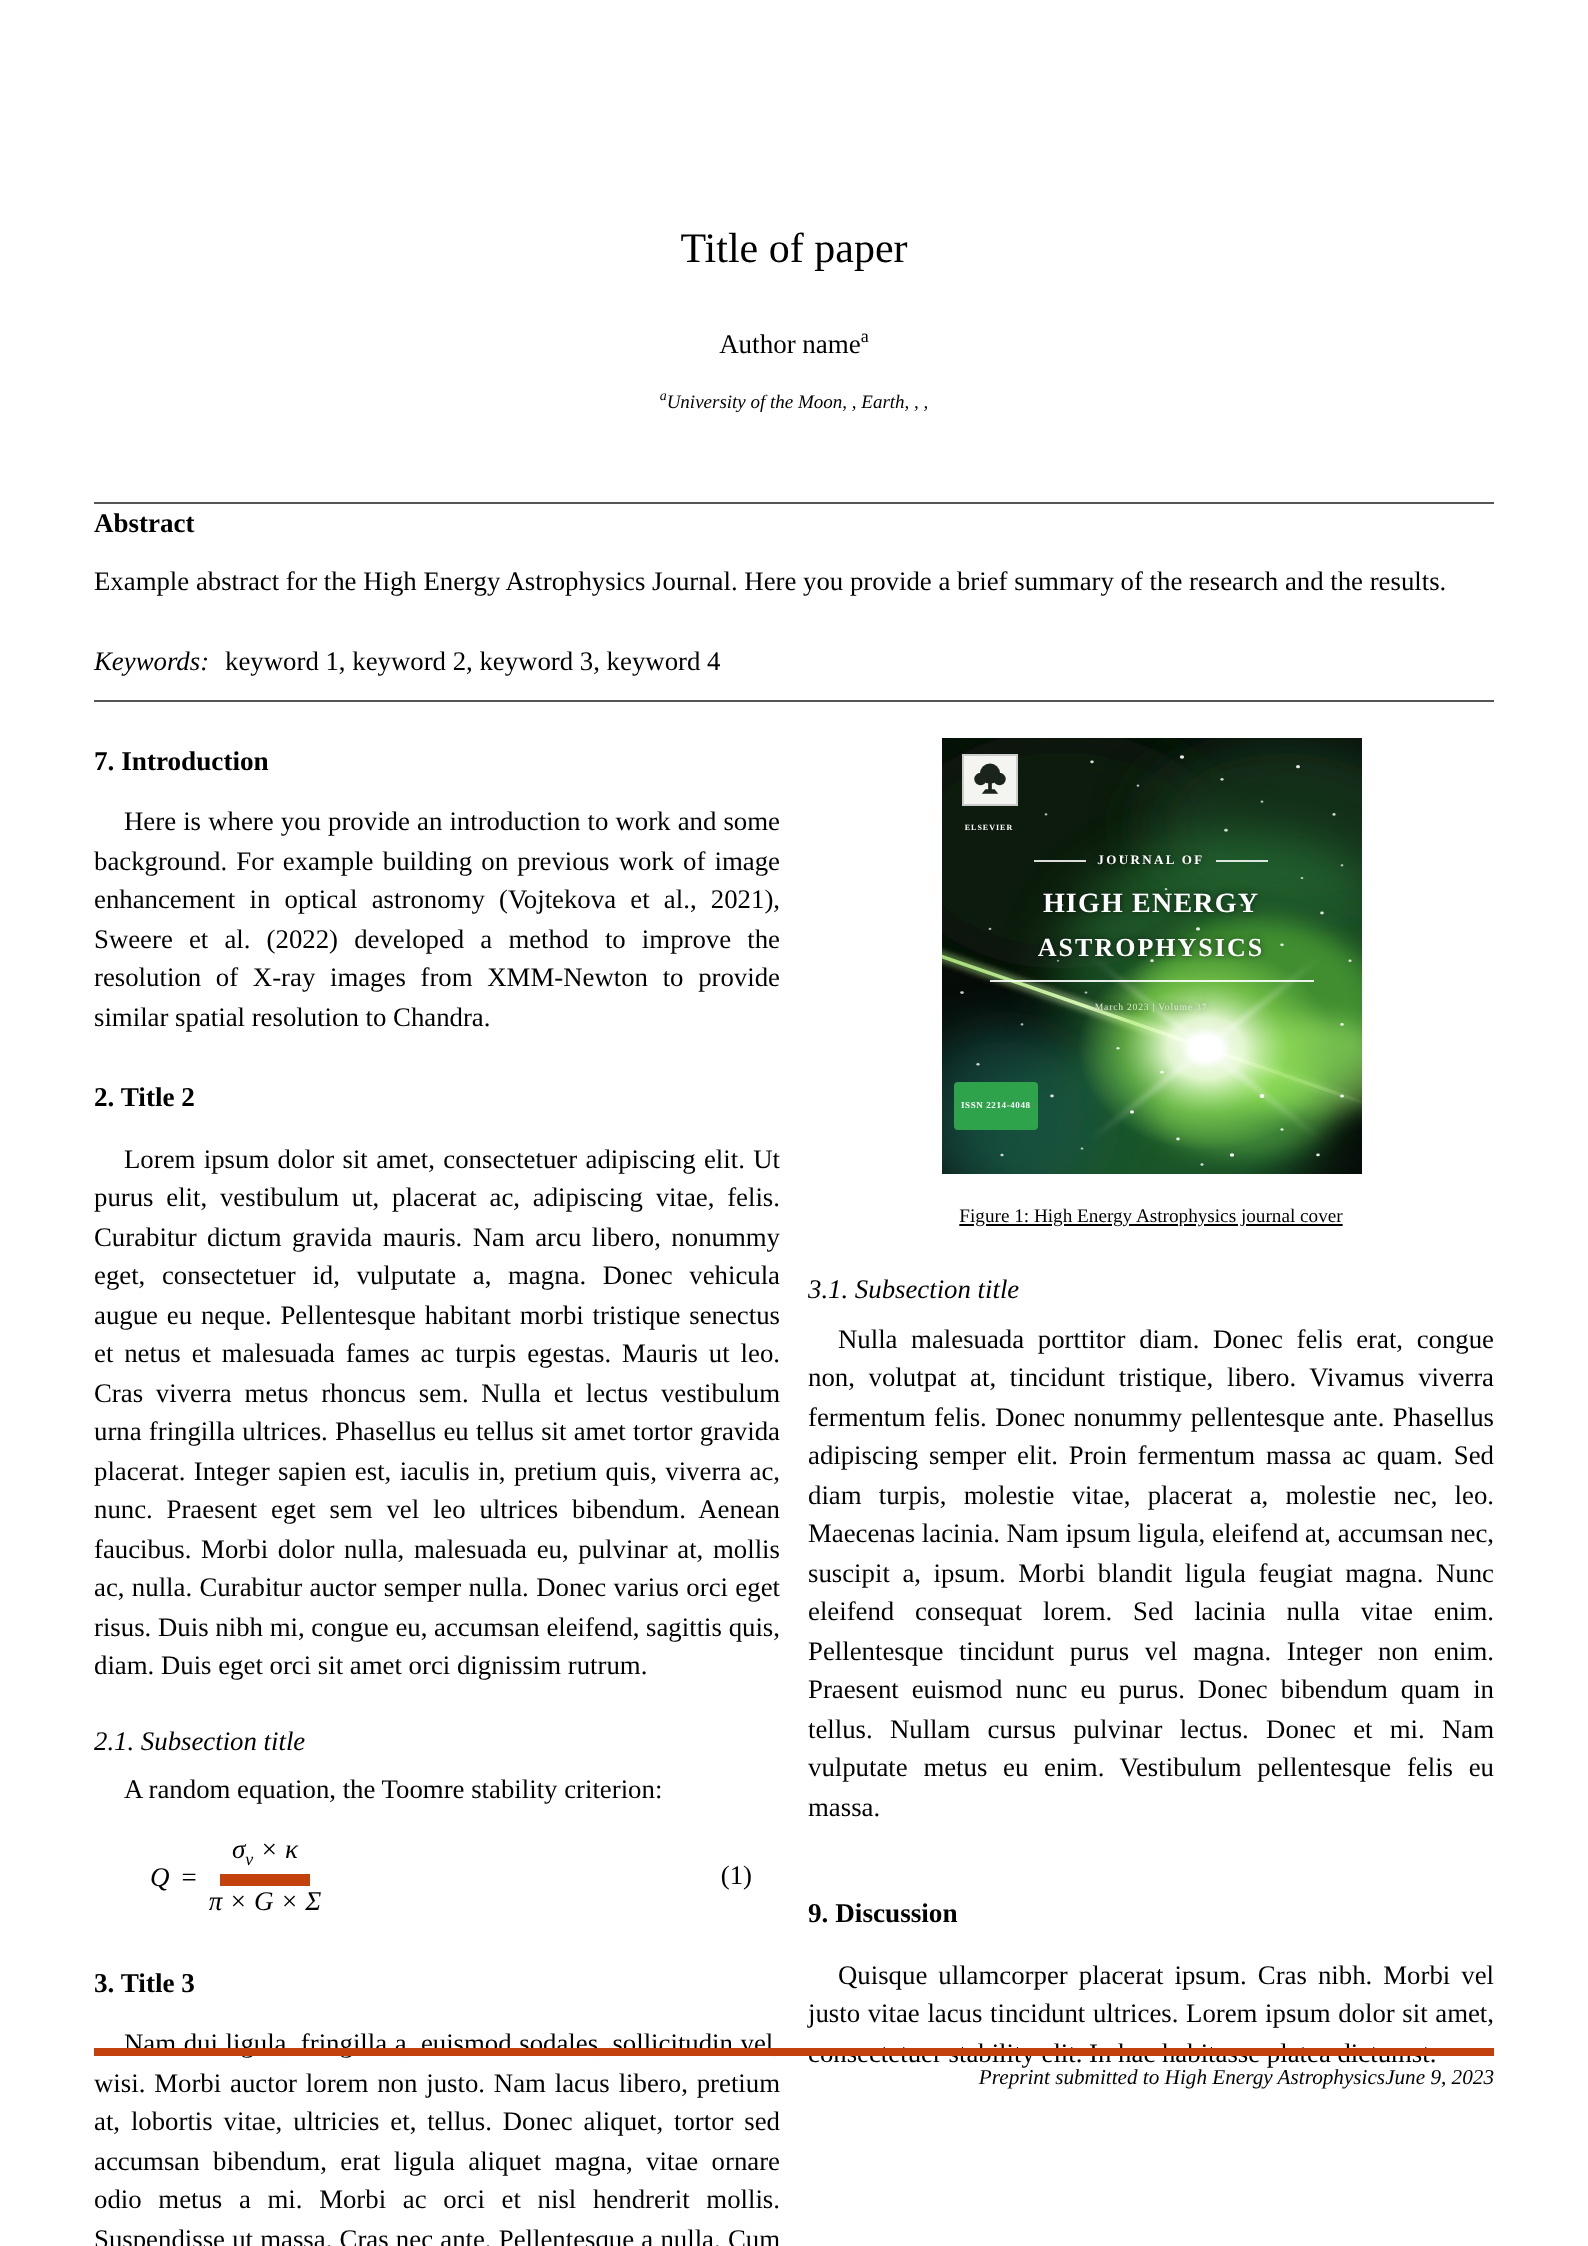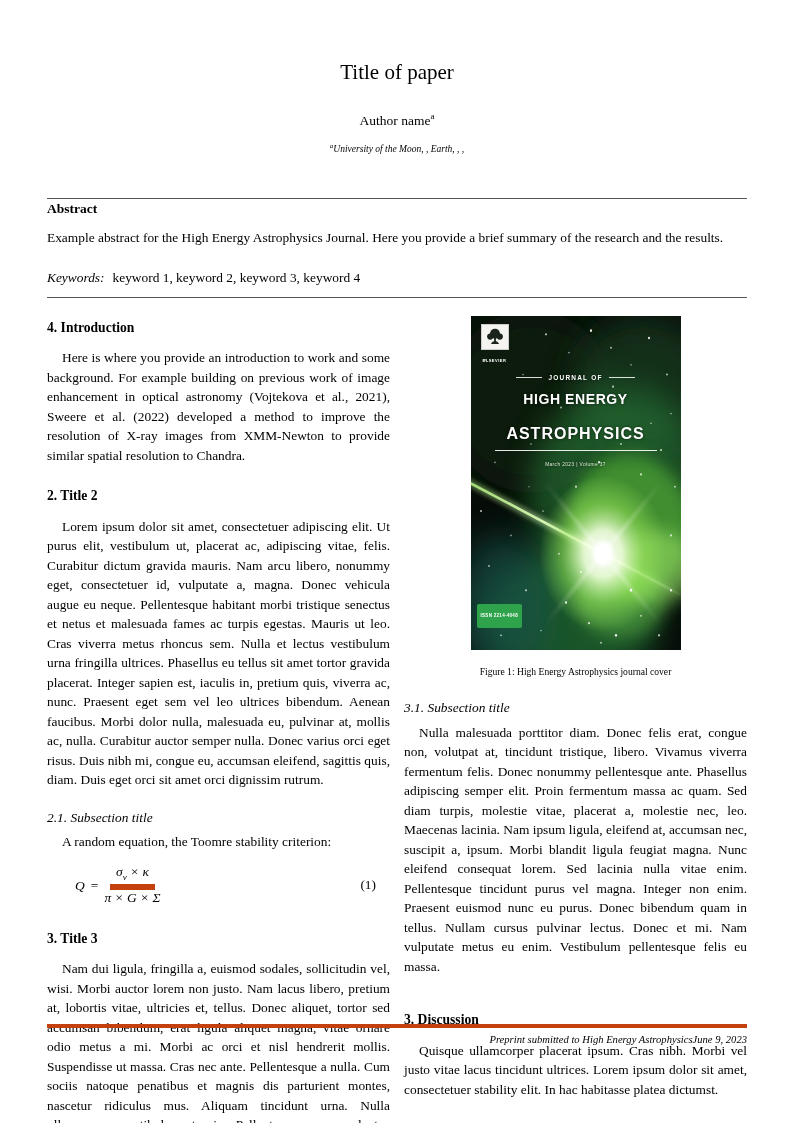--- a/index.html
+++ b/index.html
@@ -7,21 +7,21 @@
     position:relative;
     width:794px;height:1123px;
     background:#ffffff;
     font-family:"Liberation Serif","DejaVu Serif",serif;
     color:#000;
     overflow:hidden;
   }
   .content{width:700px;margin:0 auto;}
 
   
-  .title{margin-top:60px;text-align:center;font-size:21px;}
+  .title{margin-top:112px;text-align:center;font-size:21px;}
   .author{margin-top:26px;text-align:center;font-size:13.5px;}
   .author sup{font-size:9px;}
   .affiliation{margin-top:13px;text-align:center;font-style:italic;font-size:9.5px;}
   .affiliation sup{font-style:italic;font-size:7px;}
 
   .rule{border:none;border-top:1px solid #555;margin:0;}
   .rule-top{margin-top:44px;}
   .rule-bottom{margin-top:11px;}
 
   .abstract-head{margin-top:2px;font-weight:bold;font-size:13.5px;}
@@ -43,41 +43,41 @@
   .eq-main{display:flex;align-items:center;font-size:13.5px;font-style:italic;}
   .eq-equals{margin:0 6px;font-style:normal;}
   .frac{display:inline-flex;flex-direction:column;align-items:center;line-height:1.25;}
   .frac .num{padding:0 6px 1px 6px;border-bottom:6px solid #c2410c;}
   .frac .num sub{font-size:9px;}
   .eq-number{position:absolute;right:14px;top:11px;font-style:normal;font-size:13.4px;}
 
   
   figure{margin:0;padding:0;}
   .cover{
-    position:relative;width:210px;height:334px;margin:2px auto 0 auto;
+    position:relative;width:210px;height:218px;margin:2px auto 0 auto;
     background:#070d09;overflow:hidden;
-    font-family:Liberation Sans, sans-serif;
+    font-family:Liberation Serif, serif;
   }
   .cover-art{position:absolute;inset:0;width:100%;height:100%;}
   .elsevier{position:absolute;left:10px;top:8px;width:28px;text-align:center;}
   .els-box{width:26px;height:24px;margin:0 auto;background:#f4f4f0;border:1px solid #cccccc;display:flex;align-items:center;justify-content:center;}
   .els-label{margin-top:1px;font-size:4px;letter-spacing:.5px;color:#ffffff;font-weight:bold;}
   .cover-titleblock{position:absolute;left:0;right:0;top:52px;text-align:center;color:#ffffff;text-shadow:0 0 3px rgba(0,0,0,.6);}
   .journal-of{display:flex;align-items:center;justify-content:center;gap:6px;font-size:6.5px;font-weight:bold;letter-spacing:1.2px;}
   .journal-of .jline{width:26px;height:1px;background:rgba(255,255,255,.85);}
   .cov-l1{margin-top:3px;font-size:14px;font-weight:bold;letter-spacing:.6px;}
-  .cov-l2{margin-top:14px;font-size:16px;font-weight:bold;letter-spacing:1px;}
+  .cov-l2{margin-top:1px;font-size:13px;font-weight:bold;letter-spacing:1px;}
   .cov-rule{width:162px;height:1px;background:rgba(255,255,255,.9);margin:7px auto 0 auto;}
   .cov-issue{margin-top:4px;font-size:4.8px;letter-spacing:.4px;color:#ddeed8;}
   .issn-badge{
     position:absolute;left:6px;bottom:22px;
     padding:2px 4px;background:#2fa34c;border-radius:2px;
     color:#ffffff;font-size:4.5px;letter-spacing:.3px;font-weight:bold;
   }
-  figcaption{margin-top:12px;text-align:center;font-size:9.6px;}
+  figcaption{margin-top:12px;text-align:center;font-size:9.6px;text-decoration:underline;}
 
   
   .footer{
     position:absolute;left:47px;top:1024px;width:700px;
     border-top:4px solid #c2410c;padding-top:6px;
     display:flex;justify-content:flex-end;
     font-style:italic;font-size:10.6px;
   }
 </style>
 </head>
@@ -98,21 +98,21 @@
     <div class="abstract-text">Example abstract for the High Energy Astrophysics Journal. Here you provide a brief summary of the research and the results.</div>
     <div class="keywords">
       <span class="kw-label">Keywords:</span><span>keyword 1, keyword 2, keyword 3, keyword 4</span>
     </div>
 
     <hr class="rule rule-bottom">
 
     <div class="columns">
 
       <div class="col">
-        <h2 class="sec first">4. Introduction</h2>
+        <h2 class="sec first">7. Introduction</h2>
         <p>Here is where you provide an introduction to work and some background. For example building on previous work of image enhancement in optical astronomy (Vojtekova et al., 2021), Sweere et al. (2022) developed a method to improve the resolution of X-ray images from XMM-Newton to provide similar spatial resolution to Chandra.</p>
 
         <h2 class="sec">2. Title 2</h2>
         <p>Lorem ipsum dolor sit amet, consectetuer adipiscing elit. Ut purus elit, vestibulum ut, placerat ac, adipiscing vitae, felis. Curabitur dictum gravida mauris. Nam arcu libero, nonummy eget, consectetuer id, vulputate a, magna. Donec vehicula augue eu neque. Pellentesque habitant morbi tristique senectus et netus et malesuada fames ac turpis egestas. Mauris ut leo. Cras viverra metus rhoncus sem. Nulla et lectus vestibulum urna fringilla ultrices. Phasellus eu tellus sit amet tortor gravida placerat. Integer sapien est, iaculis in, pretium quis, viverra ac, nunc. Praesent eget sem vel leo ultrices bibendum. Aenean faucibus. Morbi dolor nulla, malesuada eu, pulvinar at, mollis ac, nulla. Curabitur auctor semper nulla. Donec varius orci eget risus. Duis nibh mi, congue eu, accumsan eleifend, sagittis quis, diam. Duis eget orci sit amet orci dignissim rutrum.</p>
 
         <h3 class="subsec">2.1. Subsection title</h3>
         <p class="lead">A random equation, the Toomre stability criterion:</p>
 
         <div class="equation">
           <span class="eq-main">
@@ -275,21 +275,21 @@
             </div>
 
             <div class="issn-badge">ISSN 2214-4048</div>
           </div>
           <figcaption>Figure 1: High Energy Astrophysics journal cover</figcaption>
         </figure>
 
         <h3 class="subsec" style="margin-top:17px;">3.1. Subsection title</h3>
         <p>Nulla malesuada porttitor diam. Donec felis erat, congue non, volutpat at, tincidunt tristique, libero. Vivamus viverra fermentum felis. Donec nonummy pellentesque ante. Phasellus adipiscing semper elit. Proin fermentum massa ac quam. Sed diam turpis, molestie vitae, placerat a, molestie nec, leo. Maecenas lacinia. Nam ipsum ligula, eleifend at, accumsan nec, suscipit a, ipsum. Morbi blandit ligula feugiat magna. Nunc eleifend consequat lorem. Sed lacinia nulla vitae enim. Pellentesque tincidunt purus vel magna. Integer non enim. Praesent euismod nunc eu purus. Donec bibendum quam in tellus. Nullam cursus pulvinar lectus. Donec et mi. Nam vulputate metus eu enim. Vestibulum pellentesque felis eu massa.</p>
 
-        <h2 class="sec" style="margin-top:34px;">3. Discussion</h2>
+        <h2 class="sec" style="margin-top:34px;">9. Discussion</h2>
         <p>Quisque ullamcorper placerat ipsum. Cras nibh. Morbi vel justo vitae lacus tincidunt ultrices. Lorem ipsum dolor sit amet, consectetuer stability elit. In hac habitasse platea dictumst.</p>
       </div>
 
     </div>
   </div>
 
   <div class="footer">
     <span>Preprint submitted to High Energy Astrophysics</span>
     <span>June 9, 2023</span>
   </div>

